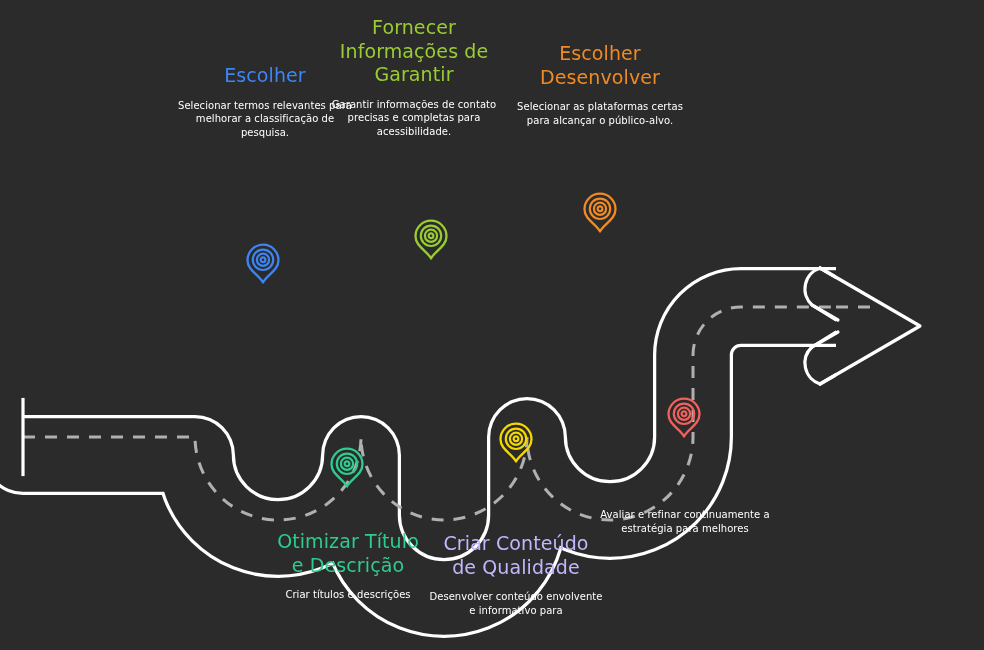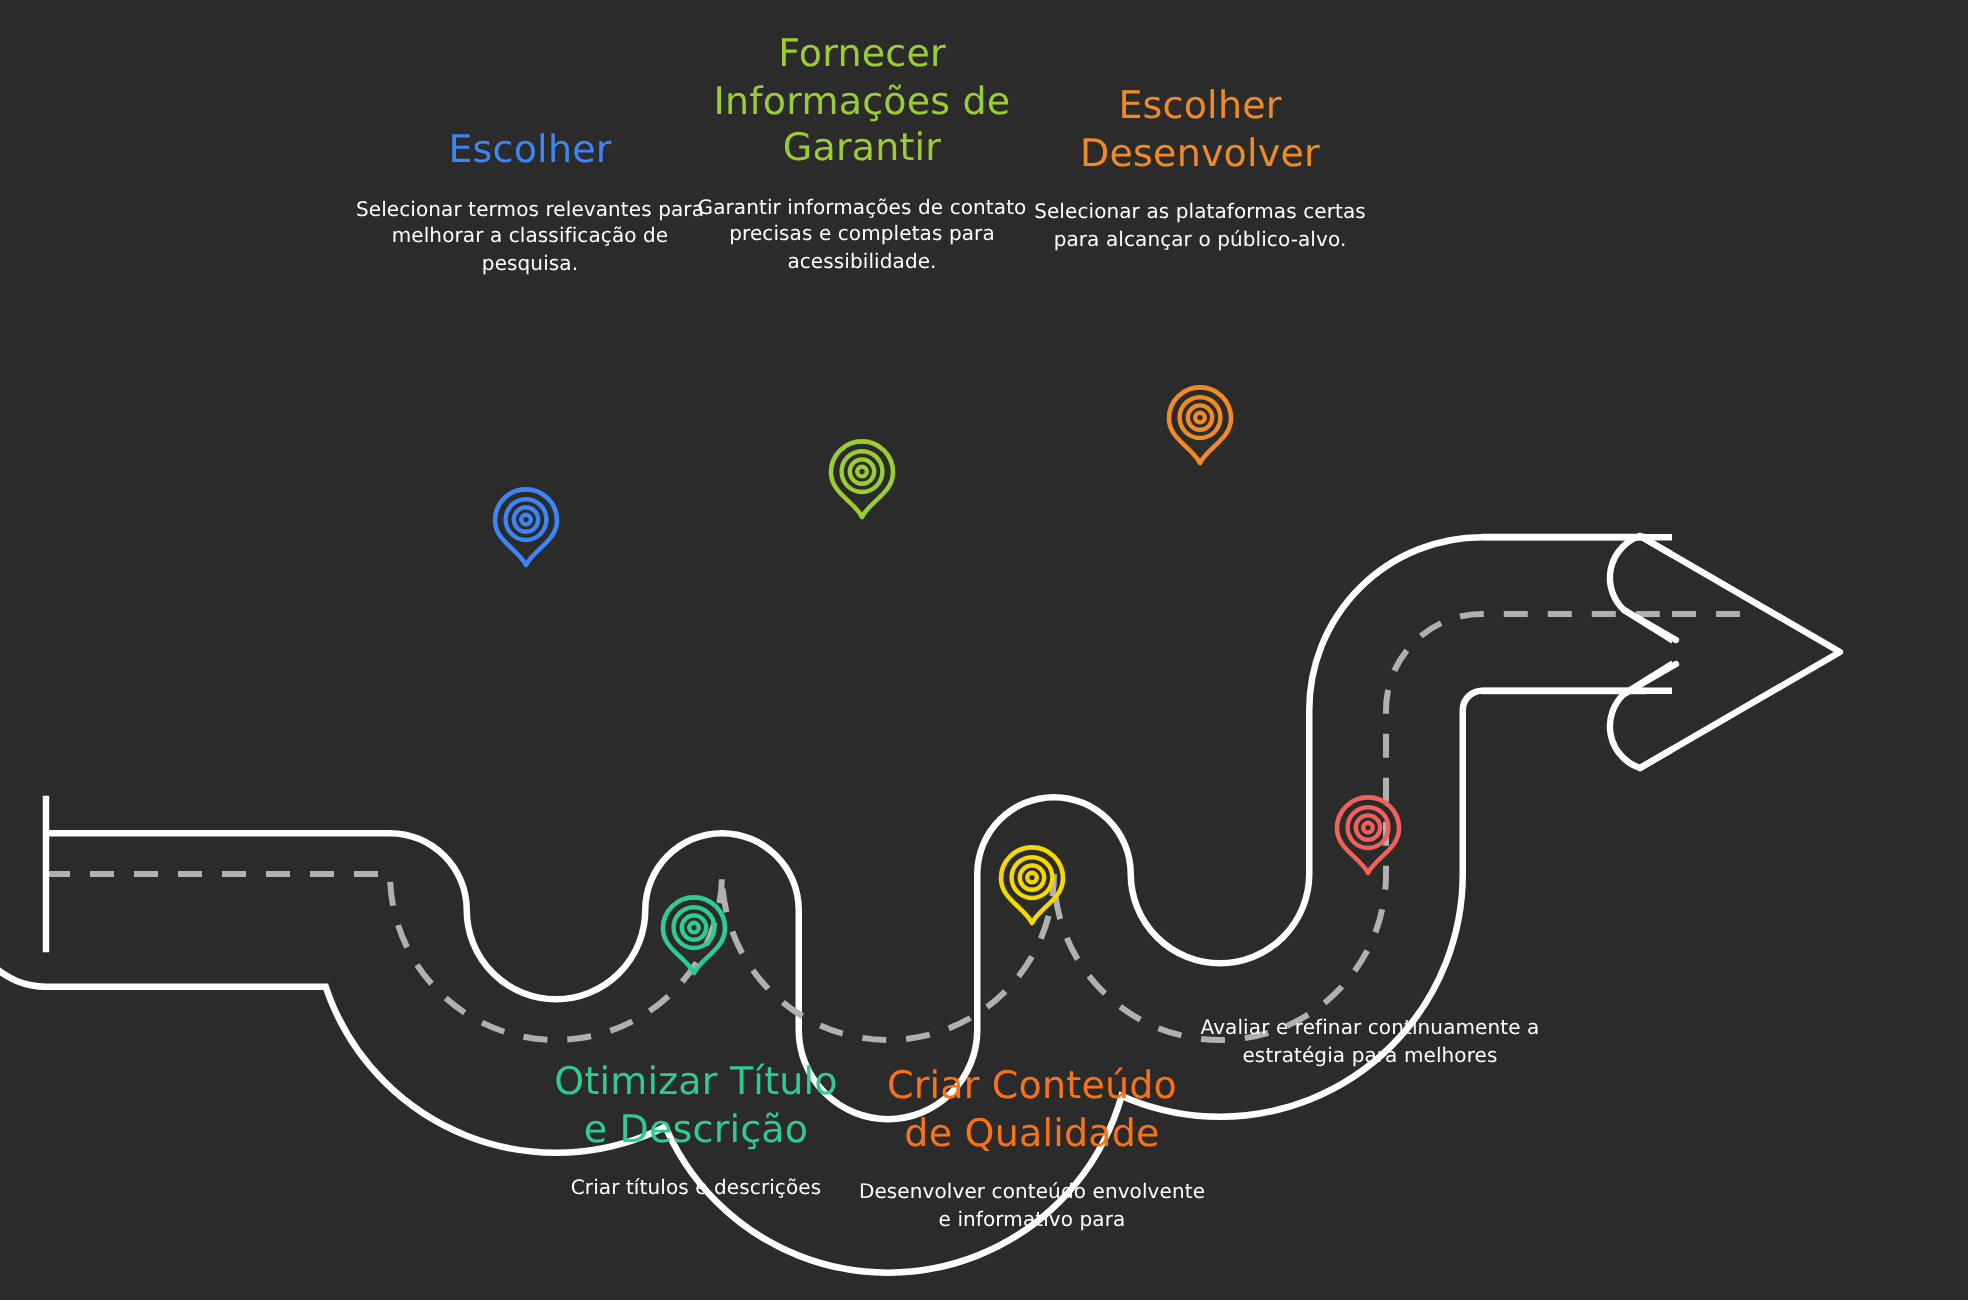--- a/index.html
+++ b/index.html
@@ -36,21 +36,21 @@
   }
   .step-desc {
     font-size: 10px;
     color: #ffffff;
     margin: 0;
     line-height: 1.38;
     letter-spacing: 0.05px;
   }
   
   #text-keywords   { left: 177px; top: 64px;  width: 176px; }
-  #text-contact    { left: 343px; top: 16px;  width: 176px; }
+  #text-contact    { left: 326px; top: 16px;  width: 176px; }
   #text-platforms  { left: 512px; top: 42px;  width: 176px; }
   #text-title-desc { left: 258px; top: 530px; width: 180px; }
   #text-content    { left: 427px; top: 532px; width: 178px; }
   #text-monitor    { left: 597px; top: 508px; width: 176px; }
 </style>
 </head>
 <body>
 
 <div id="stage">
 
@@ -175,21 +175,21 @@
 
   <div class="step-text" id="text-title-desc">
     <div class="step-title" style="color: rgb(46, 204, 143);">
         <div>Otimizar Título</div>
         <div>e Descrição</div>
       </div>
     <div class="step-desc">Criar títulos e descrições</div>
   </div>
 
   <div class="step-text" id="text-content">
-    <div class="step-title" style="color: #f97316;">
+    <div class="step-title" style="color: #c4b5fd;">
         <div>Criar Conteúdo</div>
         <div>de Qualidade</div>
       </div>
     <div class="step-desc">Desenvolver conteúdo envolvente e informativo para</div>
   </div>
 
   <div class="step-text" id="text-monitor">
     <div class="step-desc">Avaliar e refinar continuamente a estratégia para melhores</div>
   </div>
 

